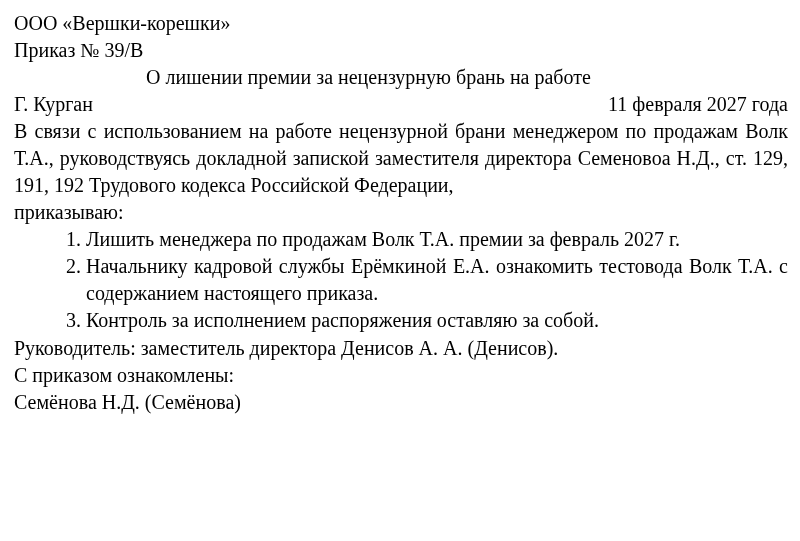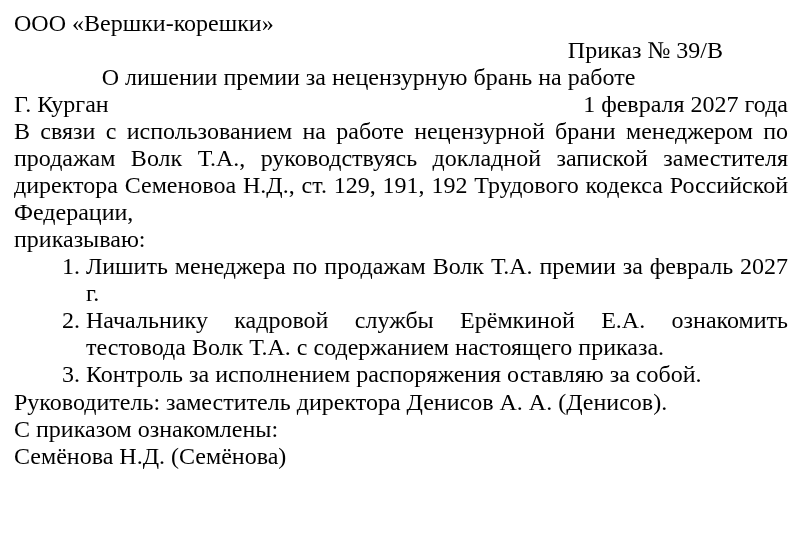--- a/index.html
+++ b/index.html
@@ -9,28 +9,28 @@
     width: 800px;
     height: 541px;
     overflow: hidden;
   }
   .doc {
     box-sizing: border-box;
     width: 800px;
     height: 541px;
     padding: 10px 12px 8px 14px;
     font-family: "Liberation Serif", "DejaVu Serif", serif;
-    font-size: 24px;
+    font-size: 20px;
     line-height: 27px;
     color: #000000;
     background: #ffffff;
   }
   .doc p { margin: 0; }
   .org      { margin-bottom: 9px; }
-  .title    { text-align: right; padding-right: 65px; margin-bottom: 9px; }
+  .title    { text-align: left; padding-right: 65px; margin-bottom: 9px; }
   .subject  { text-align: center; padding-right: 65px; margin-bottom: 4px; }
   .dateline { display: flex; justify-content: space-between; margin-bottom: 10px; gap: 14px; }
   .preamble { text-align: justify; margin-bottom: 2px; }
   .orderword{ margin-bottom: 3px; }
   ol.items  { margin: 0 0 1px 0; padding: 0 0 0 48px; }
   ol.items li { text-align: justify; margin-left: 24px; }
   .leader   { margin-bottom: 11px; }
   .acklabel { margin-bottom: 10px; }
   .ack1     { margin-bottom: 9px; }
   .ack2     { margin-bottom: 10px; }
@@ -43,21 +43,21 @@
 <div class="doc">
 
   <p class="org">ООО «Вершки-корешки»</p>
 
   <p class="title">Приказ № 39/В</p>
 
   <p class="subject">О лишении премии за нецензурную брань на работе</p>
 
   <p class="dateline">
     <span>Г. Курган</span>
-    <span>1 февраля 2027 года</span>
+    <span>11 февраля 2027 года</span>
   </p>
 
   <p class="preamble">В связи с использованием на работе нецензурной брани менеджером по продажам Волк Т.А., руководствуясь докладной запиской заместителя директора Семеновоа Н.Д., ст. 129, 191, 192 Трудового кодекса Российской Федерации,</p>
 
   <p class="orderword">приказываю:</p>
 
   <ol class="items">
     <li>Лишить менеджера по продажам Волк Т.А. премии за февраль 2027 г.</li>
     <li>Начальнику кадровой службы Ерёмкиной Е.А. ознакомить тестовода Волк Т.А. с содержанием настоящего приказа.</li>
     <li>Контроль за исполнением распоряжения оставляю за собой.</li>

